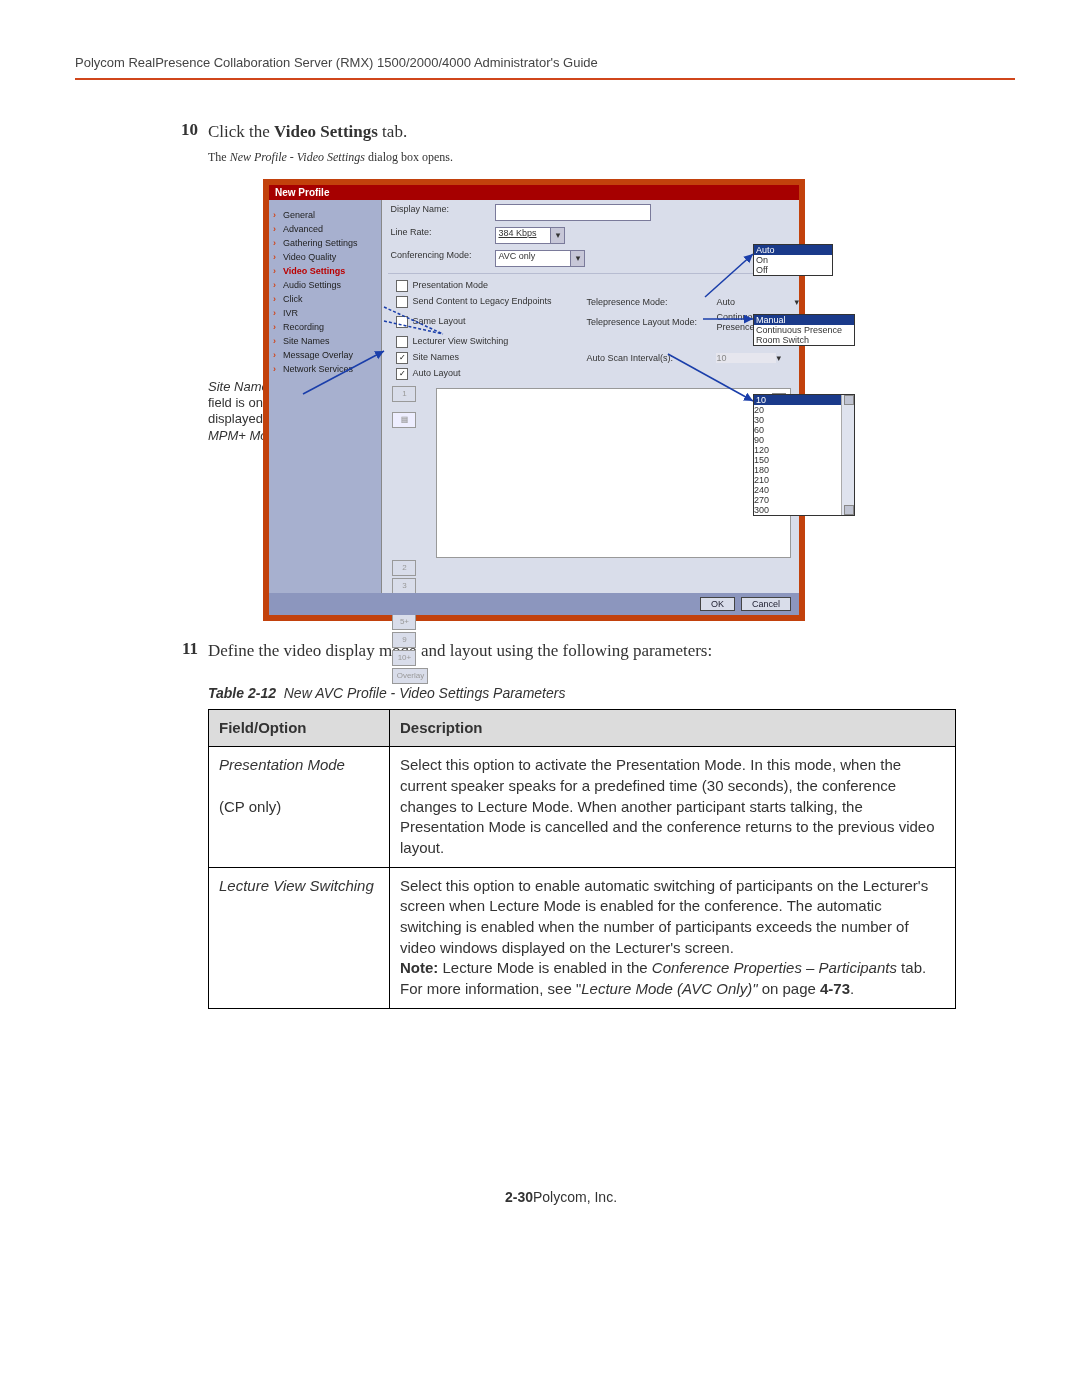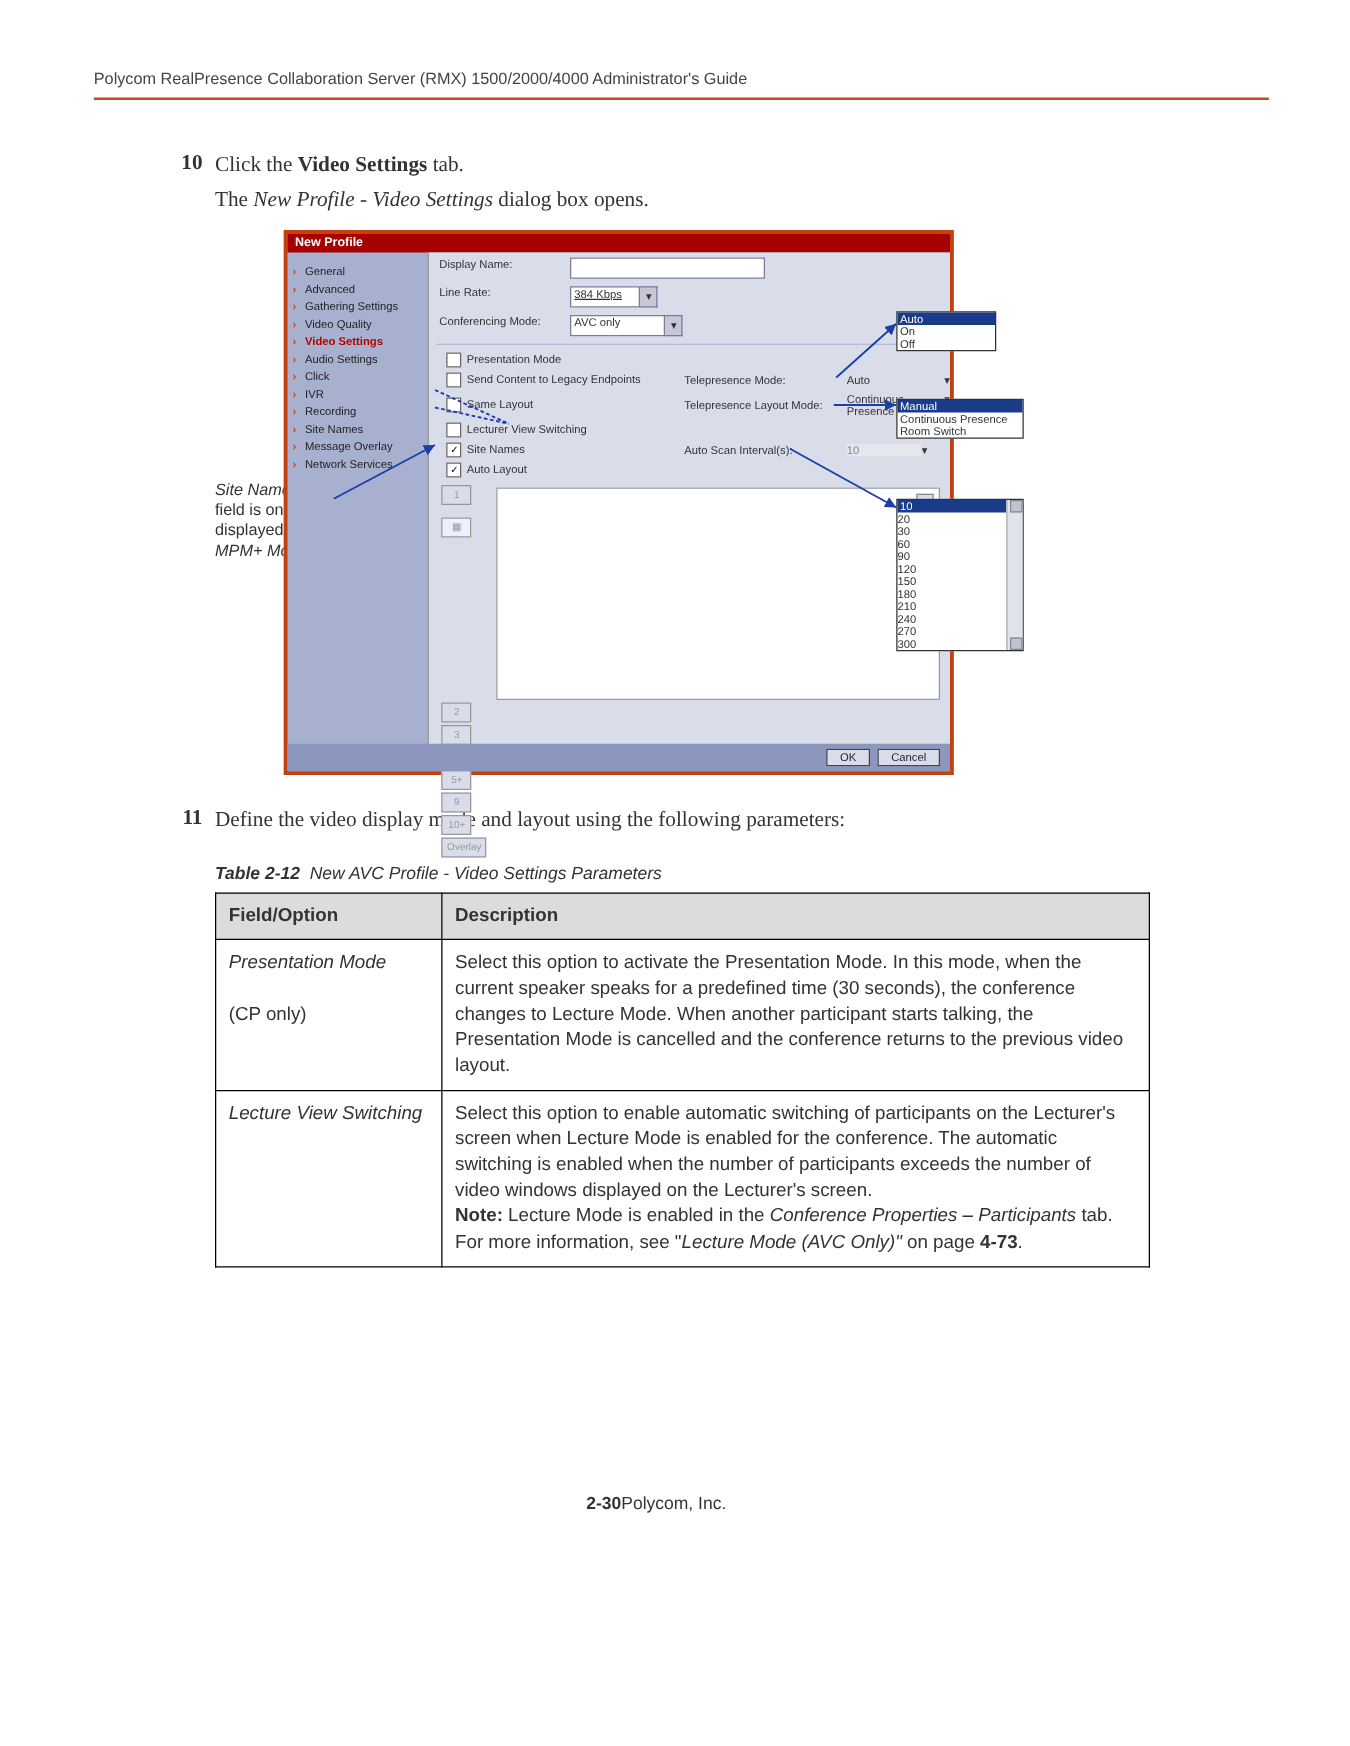--- a/index.html
+++ b/index.html
@@ -17,21 +17,21 @@
     color: #444;
     margin-bottom: 8px;
     font-family: "Helvetica Neue", Arial, sans-serif;
   }
   .rule-top {
     border: none;
     border-top: 2px solid #d0461b;
     margin: 0 0 40px 0;
   }
   .body-block {
-    margin-left: 55px;
+    margin-left: 91px;
     width: 790px;
     font-family: "Palatino Linotype", Palatino, Georgia, serif;
   }
   .step {
     display: flex;
     margin-bottom: 6px;
   }
   .step-num {
     width: 32px;
     flex: 0 0 32px;
@@ -41,40 +41,40 @@
     padding-right: 10px;
   }
   .step-text {
     flex: 1 1 auto;
     font-size: 17px;
     line-height: 1.4;
   }
   .step-text .bold { font-weight: bold; }
   .subline {
     margin-left: 42px;
-    font-size: 17px;
+    font-size: 12px;
     margin-bottom: 14px;
   }
   .subline .ital { font-style: italic; }
 
   
   .shot-wrap {
     position: relative;
     margin: 8px 0 20px 42px;
     width: 660px;
     height: 440px;
   }
   .dialog {
     position: absolute;
     left: 55px;
     top: 0;
     width: 530px;
     height: 430px;
     background: #a7b0cf;
-    border: 3px solid #c2410c;
+    border: 6px solid #c2410c;
     font-family: Tahoma, Arial, sans-serif;
   }
   .dlg-title {
     background: #a60000;
     color: #fff;
     font-size: 10px;
     font-weight: bold;
     padding: 2px 6px;
   }
   .dlg-body {

